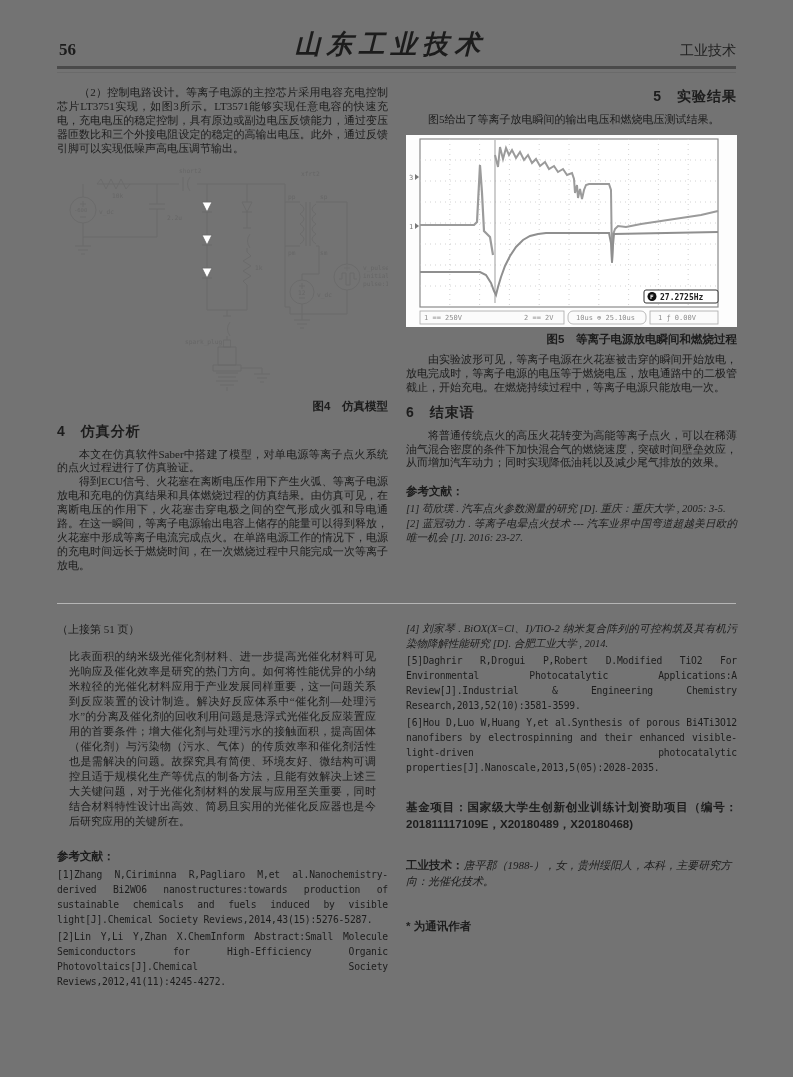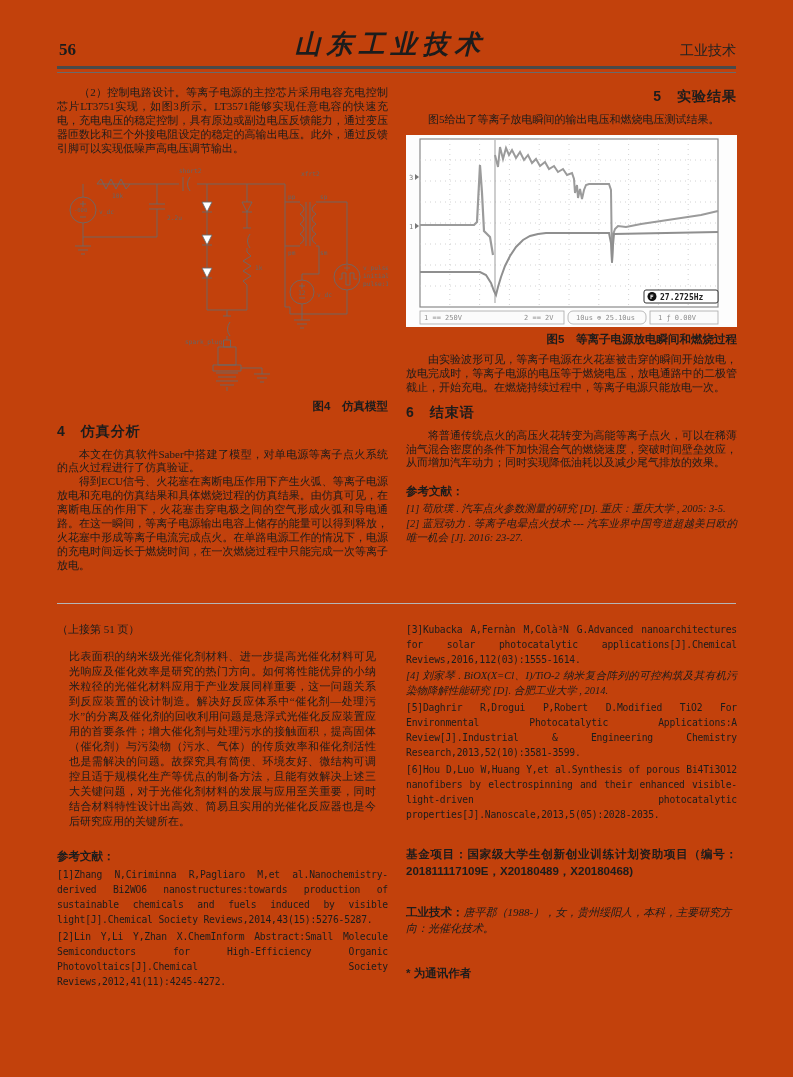--- a/index.html
+++ b/index.html
@@ -1,19 +1,19 @@
 <!DOCTYPE html>
 <html><head>
 <meta charset="utf-8">
 <style>
   * { box-sizing: border-box; }
   html,body { margin:0; padding:0; background:#e8e8e8; }
   .page {
     position:relative; width:793px; height:1077px; margin:0 auto;
-    background:#c2410c; overflow:hidden; color:#1c1c1c;
+    background:#737373; overflow:hidden; color:#1c1c1c;
     font-family:"Liberation Serif","DejaVu Serif",serif;
   }
   
   .header { position:absolute; top:28px; left:57px; width:679px; height:34px; }
   .pagenum { position:absolute; left:2px; bottom:2px; font-size:17px; font-weight:bold; }
   .jtitle  { position:absolute; left:0; right:12px; bottom:0px; text-align:center;
              font-size:26px; font-weight:bold; font-style:italic; letter-spacing:6px; }
   .collabel{ position:absolute; right:0; bottom:2px; font-size:14px;
              font-family:"Liberation Sans","DejaVu Sans",sans-serif; color:#222; }
   .rule-thick { position:absolute; top:66px; left:57px; width:679px; border-top:3px solid #4a4a4a; }
@@ -218,21 +218,20 @@
     <div class="col">
       <p class="cont-note">（上接第 51 页）</p>
       <p class="body2">比表面积的纳米级光催化剂材料、进一步提高光催化材料可见光响应及催化效率是研究的热门方向。如何将性能优异的小纳米粒径的光催化材料应用于产业发展同样重要，这一问题关系到反应装置的设计制造。解决好反应体系中“催化剂—处理污水”的分离及催化剂的回收利用问题是悬浮式光催化反应装置应用的首要条件；增大催化剂与处理污水的接触面积，提高固体（催化剂）与污染物（污水、气体）的传质效率和催化剂活性也是需解决的问题。故探究具有简便、环境友好、微结构可调控且适于规模化生产等优点的制备方法，且能有效解决上述三大关键问题，对于光催化剂材料的发展与应用至关重要，同时结合材料特性设计出高效、简易且实用的光催化反应器也是今后研究应用的关键所在。</p>
 
       <div class="refs-head" style="margin-top:20px;">参考文献：</div>
       <p class="mono-ref">[1]Zhang N,Ciriminna R,Pagliaro M,et al.Nanochemistry-derived Bi2WO6 nanostructures:towards production of sustainable chemicals and fuels induced by visible light[J].Chemical Society Reviews,2014,43(15):5276-5287.</p>
       <p class="mono-ref">[2]Lin Y,Li Y,Zhan X.ChemInform Abstract:Small Molecule Semiconductors for High-Efficiency Organic Photovoltaics[J].Chemical Society Reviews,2012,41(11):4245-4272.</p>
     </div>
 
     <div class="col">
-      <p class="mono-ref">[3]Kubacka A,Fernàn M,Colà³N G.Advanced nanoarchitectures for solar photocatalytic applications[J].Chemical Reviews,2016,112(03):1555-1614.</p>
       <p class="cjk-ref" style="margin-bottom:2px;">[4] 刘家琴 . BiOX(X=Cl、I)/TiO-2 纳米复合阵列的可控构筑及其有机污染物降解性能研究 [D]. 合肥工业大学 , 2014.</p>
       <p class="mono-ref">[5]Daghrir R,Drogui P,Robert D.Modified TiO2 For Environmental Photocatalytic Applications:A Review[J].Industrial &amp; Engineering Chemistry Research,2013,52(10):3581-3599.</p>
       <p class="mono-ref">[6]Hou D,Luo W,Huang Y,et al.Synthesis of porous Bi4Ti3O12 nanofibers by electrospinning and their enhanced visible-light-driven photocatalytic properties[J].Nanoscale,2013,5(05):2028-2035.</p>
 
       <div class="fund">
         <span>基金项目：</span><span>国家级大学生创新创业训练计划资助项目（编号：201811117109E，X20180489，X20180468)</span>
       </div>
 
       <div class="bio">
         <span class="lbl">工业技术：</span><span class="txt">唐平郡（1988-），女，贵州绥阳人，本科，主要研究方向：光催化技术。</span>

